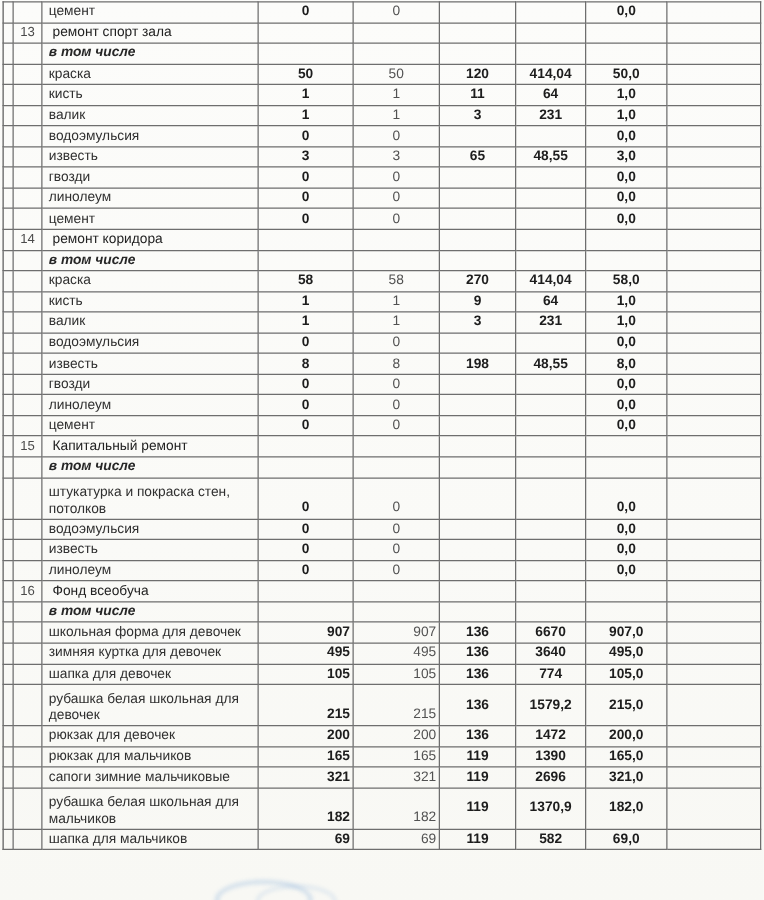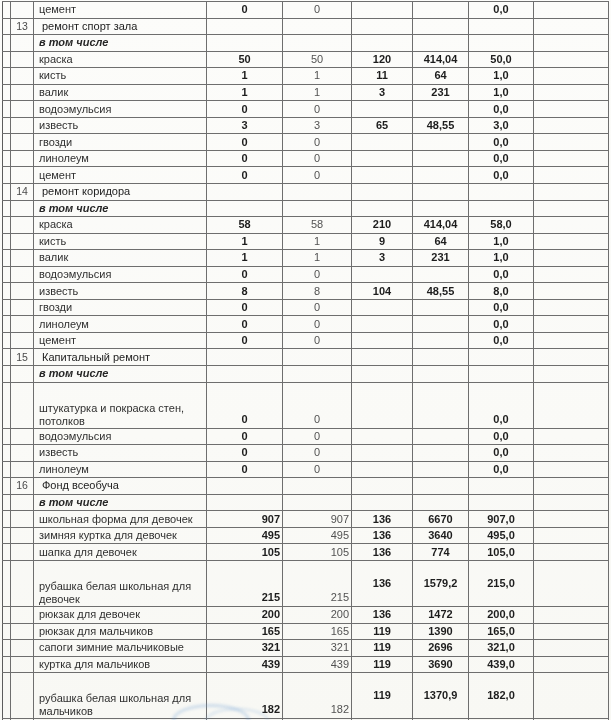--- a/index.html
+++ b/index.html
@@ -33,21 +33,21 @@
   .c-name{padding-left:5px;padding-right:3px;}
   .c-v1{font-weight:700;text-align:center;color:#1d1d1d;}
   .c-v2{text-align:center;color:#525252;}
   .c-v3,.c-v4,.c-v5{font-weight:700;text-align:center;color:#1d1d1d;}
   
   tr.section .c-name{font-weight:400;color:#222;padding-left:8px;}
   tr.subheader .c-name{font-weight:700;font-style:italic;color:#272727;}
   
   tr.num-right .c-v1,tr.num-right .c-v2{text-align:right;padding-right:2px;}
   
-  tr.tall .c-name{vertical-align:top;padding-top:19px;}
+  tr.tall .c-name{vertical-align:top;padding-top:5px;}
   tr.tall .c-v1,tr.tall .c-v2{vertical-align:bottom;padding-bottom:2px;}
   tr.tall.v5-bottom .c-v5{vertical-align:bottom;padding-bottom:2px;}
   
   .smudge{
     position:absolute;left:172px;top:704px;width:72px;height:26px;
     border:3px solid rgba(105,155,210,0.38);
     border-radius:50%;
     filter:blur(1.5px);
     opacity:.8;
     pointer-events:none;
@@ -219,21 +219,21 @@
           <td class="c-v4"></td>
           <td class="c-v5"></td>
           <td class="c-tail"></td>
         </tr>
         <tr class="item">
           <td class="c-spacer"></td>
           <td class="c-num"></td>
           <td class="c-name">краска</td>
           <td class="c-v1">58</td>
           <td class="c-v2">58</td>
-          <td class="c-v3">210</td>
+          <td class="c-v3">270</td>
           <td class="c-v4">414,04</td>
           <td class="c-v5">58,0</td>
           <td class="c-tail"></td>
         </tr>
         <tr class="item">
           <td class="c-spacer"></td>
           <td class="c-num"></td>
           <td class="c-name">кисть</td>
           <td class="c-v1">1</td>
           <td class="c-v2">1</td>
@@ -263,21 +263,21 @@
           <td class="c-v4"></td>
           <td class="c-v5">0,0</td>
           <td class="c-tail"></td>
         </tr>
         <tr class="item">
           <td class="c-spacer"></td>
           <td class="c-num"></td>
           <td class="c-name">известь</td>
           <td class="c-v1">8</td>
           <td class="c-v2">8</td>
-          <td class="c-v3">104</td>
+          <td class="c-v3">198</td>
           <td class="c-v4">48,55</td>
           <td class="c-v5">8,0</td>
           <td class="c-tail"></td>
         </tr>
         <tr class="item">
           <td class="c-spacer"></td>
           <td class="c-num"></td>
           <td class="c-name">гвозди</td>
           <td class="c-v1">0</td>
           <td class="c-v2">0</td>
@@ -464,31 +464,20 @@
         </tr>
         <tr class="item num-right">
           <td class="c-spacer"></td>
           <td class="c-num"></td>
           <td class="c-name">сапоги зимние мальчиковые</td>
           <td class="c-v1">321</td>
           <td class="c-v2">321</td>
           <td class="c-v3">119</td>
           <td class="c-v4">2696</td>
           <td class="c-v5">321,0</td>
-          <td class="c-tail"></td>
-        </tr>
-        <tr class="item num-right">
-          <td class="c-spacer"></td>
-          <td class="c-num"></td>
-          <td class="c-name">куртка для мальчиков</td>
-          <td class="c-v1">439</td>
-          <td class="c-v2">439</td>
-          <td class="c-v3">119</td>
-          <td class="c-v4">3690</td>
-          <td class="c-v5">439,0</td>
           <td class="c-tail"></td>
         </tr>
         <tr class="item tall num-right">
           <td class="c-spacer"></td>
           <td class="c-num"></td>
           <td class="c-name">рубашка белая школьная для мальчиков</td>
           <td class="c-v1">182</td>
           <td class="c-v2">182</td>
           <td class="c-v3">119</td>
           <td class="c-v4">1370,9</td>

